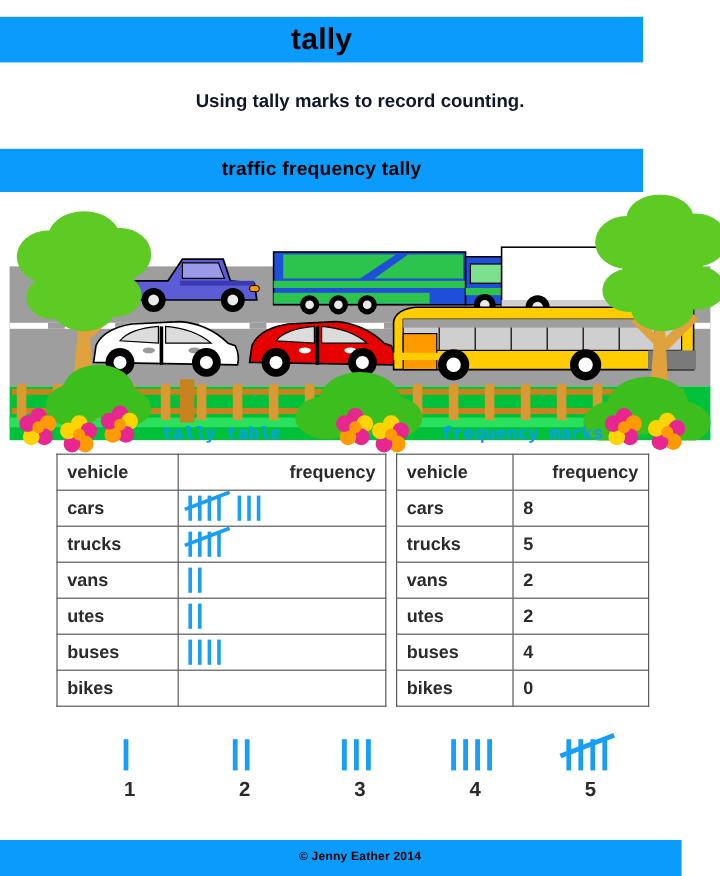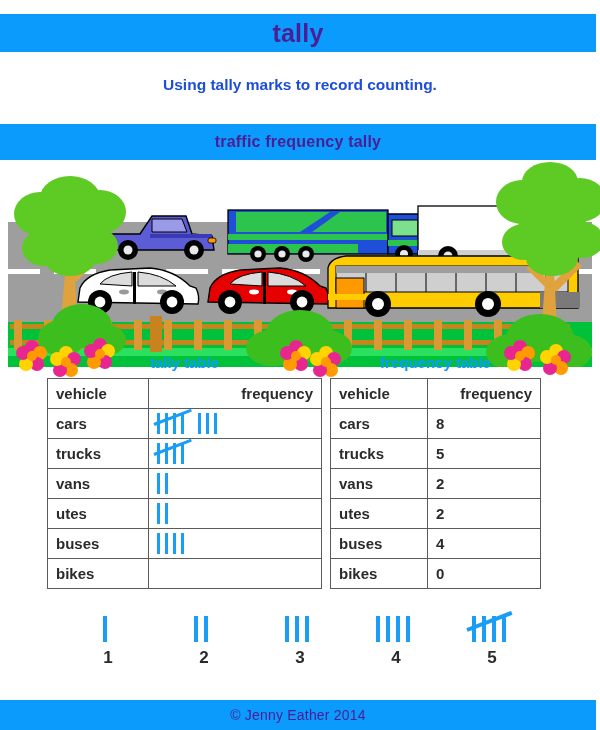--- a/index.html
+++ b/index.html
@@ -12,76 +12,78 @@
     height: 730px;
     font-family: "Liberation Sans", sans-serif;
     position: relative;
     overflow: hidden;
   }
 
   
   .band {
     position: absolute;
     left: 0;
-    width: 596px;
+    width: 536px;
     background: #0a9bfc;
-    color: #4c1d95;
+    color: #000000;
     text-align: center;
     font-weight: bold;
     letter-spacing: .2px;
   }
   #title-band {
     top: 14px;
     height: 38px;
     line-height: 38px;
     font-size: 25px;
   }
   #section-band {
     top: 124px;
     height: 36px;
     line-height: 36px;
     font-size: 16px;
   }
   #footer-band {
     top: 700px;
     height: 30px;
     line-height: 30px;
-    font-size: 14px;
-    font-weight: normal;
+    font-size: 10px;
+    font-weight: bold;
+    padding-left: 32px;
   }
 
   #subtitle {
     position: absolute;
     top: 76px;
     left: 0;
     width: 600px;
     text-align: center;
     font-size: 15.5px;
     font-weight: bold;
-    color: #1d4ed8;
+    color: #0f172a;
   }
 
   
   #scene {
     position: absolute;
     top: 162px;
     left: 0;
     width: 600px;
     height: 205px;
   }
   #scene svg { display: block; }
 
   
   .table-caption {
     position: absolute;
     font-size: 15px;
     font-weight: bold;
     color: #0a9bfc;
     text-align: center;
     z-index: 6;
+    font-family: Liberation Mono, monospace;
   }
   #tally-caption { top: 354px; left: 47px; width: 275px; }
   #freq-caption  { top: 354px; left: 330px; width: 211px; }
 
   
   .data-table {
     position: absolute;
     border-collapse: collapse;
     background: #ffffff;
     z-index: 5;
@@ -472,21 +474,21 @@
         <td class="col-label">buses</td>
         <td class="cell-tally"><span class="tally-group"><span class="tally-mark"></span><span class="tally-mark"></span><span class="tally-mark"></span><span class="tally-mark"></span></span></td>
       </tr>
       <tr>
         <td class="col-label">bikes</td>
         <td class="cell-tally"></td>
       </tr>
     </tbody>
 </table>
 
-<div class="table-caption" id="freq-caption">frequency table</div>
+<div class="table-caption" id="freq-caption">frequency marks</div>
 
 <table class="data-table" id="freq-table">
   <thead>
     <tr>
       <th class="col-label">vehicle</th>
       <th class="hdr-freq">frequency</th>
     </tr>
   </thead>
   <tbody>
       <tr>

